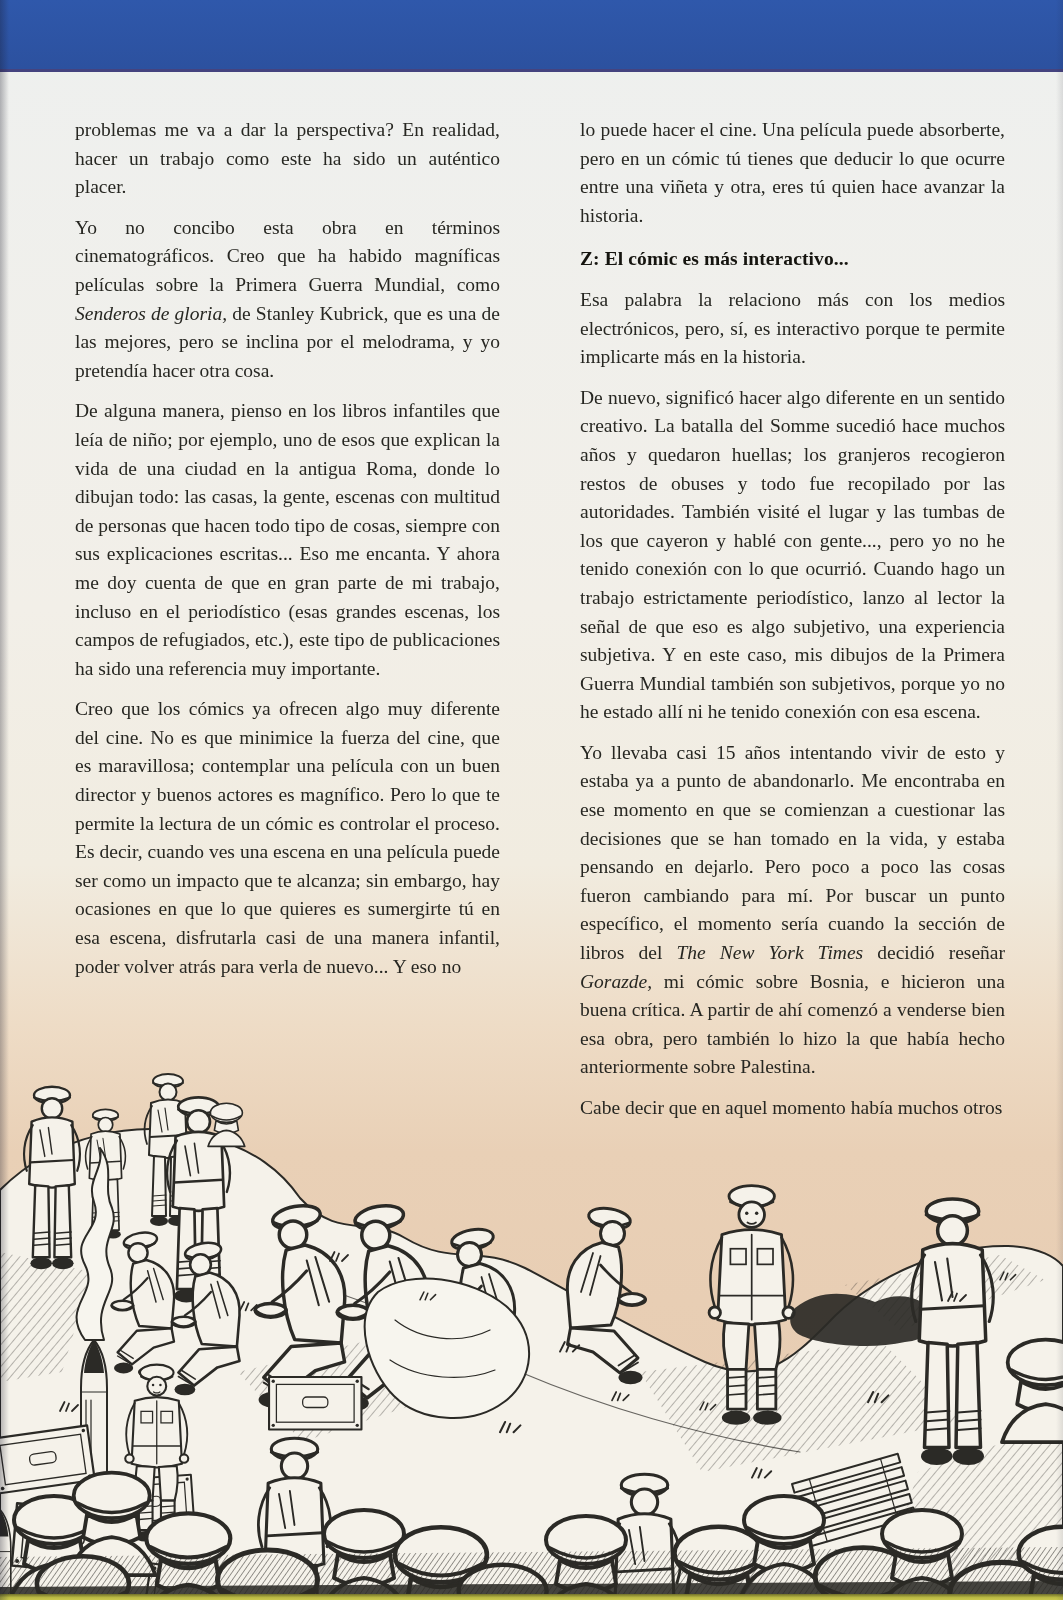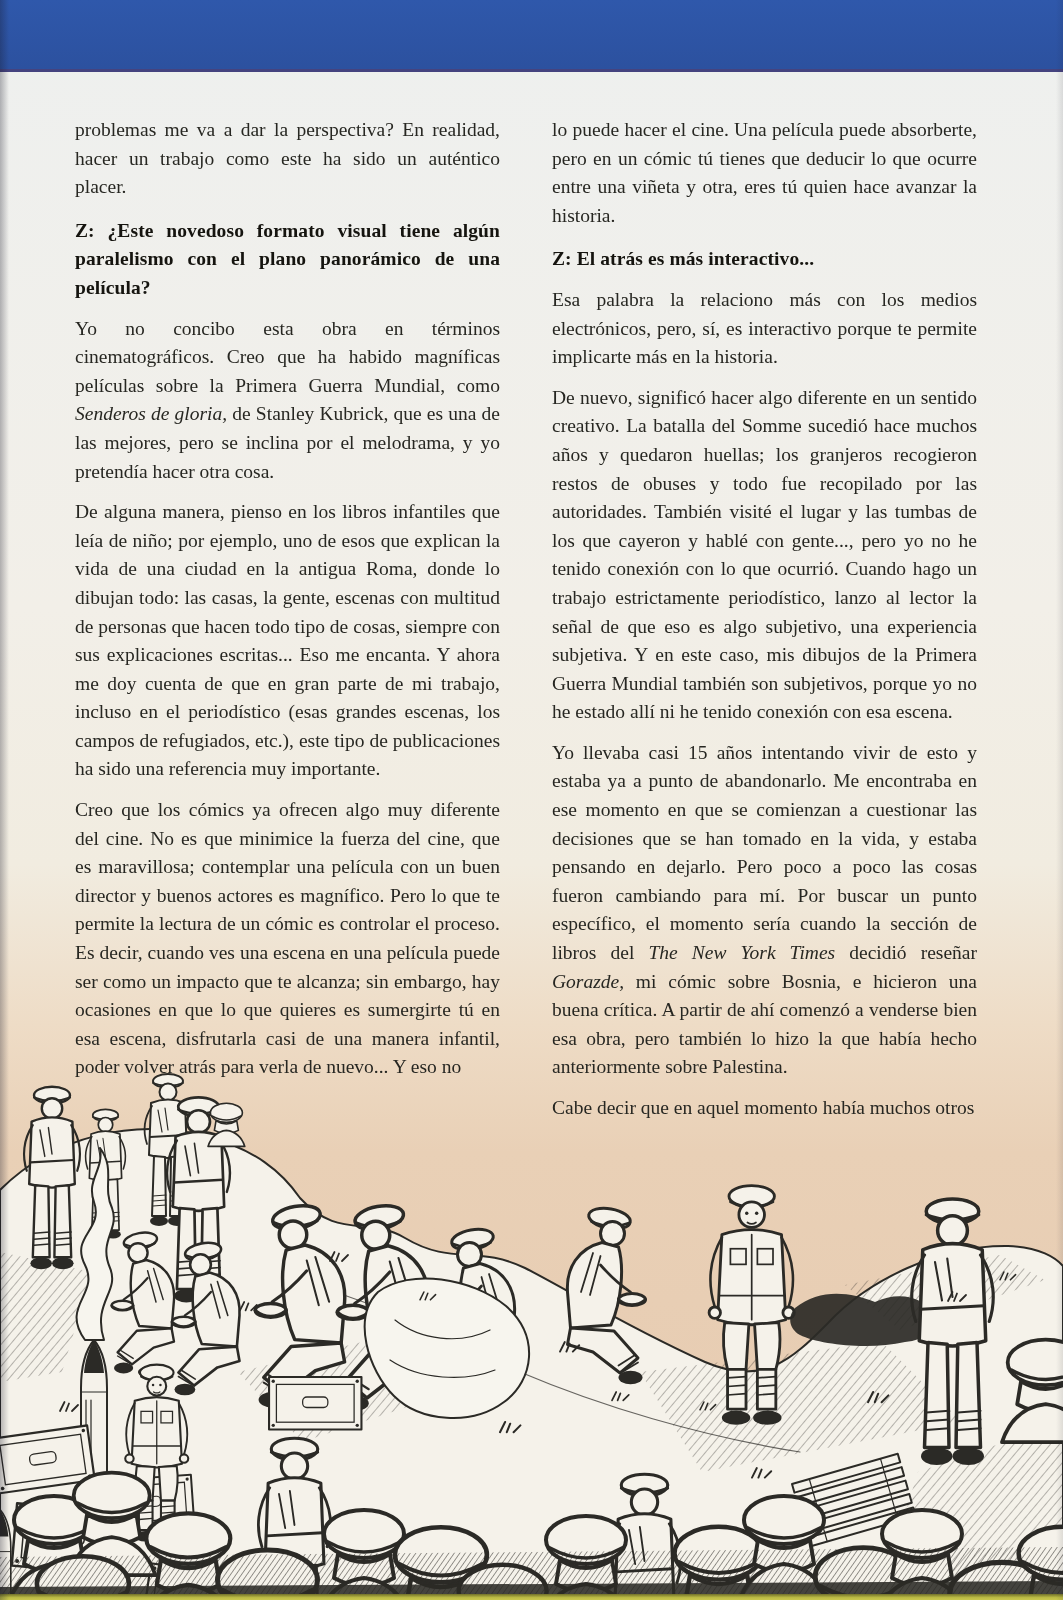--- a/index.html
+++ b/index.html
@@ -27,21 +27,21 @@
   .edge-right{
     position:absolute;top:0;right:0;width:7px;height:100%;z-index:6;
     background:linear-gradient(270deg,rgba(22,22,38,.10),rgba(22,22,38,0));
   }
   .col{
     position:absolute;top:104px;width:449px;
     font-size:19.5px;line-height:28.6px;color:#272722;
     text-align:justify;z-index:3;
   }
   #col-left{left:63px;}
-  #col-right{left:540px;}
+  #col-right{left:568px;}
   .col p{margin:12px;}
   .col p.gap{margin-top:15px;}
   .col p.q{font-weight:bold;color:#15140f;letter-spacing:.1px;}
   .col em{font-style:italic;}
   #illustration{position:absolute;left:0;top:1040px;width:1063px;height:560px;z-index:1;}
   #bottom-strip{
     position:absolute;left:0;right:0;bottom:0;height:6px;z-index:5;
     background:linear-gradient(180deg,#70702a 0%,#bcbb45 60%,#c8c74e 100%);
   }
   
@@ -54,28 +54,27 @@
   .ht2{fill:url(#ph2);stroke:none;}
 </style>
 </head>
 <body>
 
 <div id="page">
   <div id="topbar"></div>
 
   <div class="col" id="col-left">
       <p class="a"><span>problemas me va a dar la perspectiva? En realidad, hacer un trabajo como este ha sido un auténtico placer.</span></p>
-      <p class="q gap"><span>Z: ¿Este novedoso formato visual tiene algún paralelismo con el plano panorámico de una película?</span></p>
       <p class="a"><span>Yo no concibo esta obra en términos cinematográficos. Creo que ha habido magníficas películas sobre la Primera Guerra Mundial, como </span><em>Senderos de gloria,</em><span> de Stanley Kubrick, que es una de las mejores, pero se inclina por el melodrama, y yo pretendía hacer otra cosa.</span></p>
       <p class="a"><span>De alguna manera, pienso en los libros infantiles que leía de niño; por ejemplo, uno de esos que explican la vida de una ciudad en la antigua Roma, donde lo dibujan todo: las casas, la gente, escenas con multitud de personas que hacen todo tipo de cosas, siempre con sus explicaciones escritas... Eso me encanta. Y ahora me doy cuenta de que en gran parte de mi trabajo, incluso en el periodístico (esas grandes escenas, los campos de refugiados, etc.), este tipo de publicaciones ha sido una referencia muy importante.</span></p>
       <p class="a"><span>Creo que los cómics ya ofrecen algo muy diferente del cine. No es que minimice la fuerza del cine, que es maravillosa; contemplar una película con un buen director y buenos actores es magnífico. Pero lo que te permite la lectura de un cómic es controlar el proceso. Es decir, cuando ves una escena en una película puede ser como un impacto que te alcanza; sin embargo, hay ocasiones en que lo que quieres es sumergirte tú en esa escena, disfrutarla casi de una manera infantil, poder volver atrás para verla de nuevo... Y eso no</span></p>
     </div>
   <div class="col" id="col-right">
       <p class="a"><span>lo puede hacer el cine. Una película puede absorberte, pero en un cómic tú tienes que deducir lo que ocurre entre una viñeta y otra, eres tú quien hace avanzar la historia.</span></p>
-      <p class="q gap"><span>Z: El atrás es más interactivo...</span></p>
+      <p class="q gap"><span>Z: El cómic es más interactivo...</span></p>
       <p class="a"><span>Esa palabra la relaciono más con los medios electrónicos, pero, sí, es interactivo porque te permite implicarte más en la historia.</span></p>
       <p class="a"><span>De nuevo, significó hacer algo diferente en un sentido creativo. La batalla del Somme sucedió hace muchos años y quedaron huellas; los granjeros recogieron restos de obuses y todo fue recopilado por las autoridades. También visité el lugar y las tumbas de los que cayeron y hablé con gente..., pero yo no he tenido conexión con lo que ocurrió. Cuando hago un trabajo estrictamente periodístico, lanzo al lector la señal de que eso es algo subjetivo, una experiencia subjetiva. Y en este caso, mis dibujos de la Primera Guerra Mundial también son subjetivos, porque yo no he estado allí ni he tenido conexión con esa escena.</span></p>
       <p class="a"><span>Yo llevaba casi 15 años intentando vivir de esto y estaba ya a punto de abandonarlo. Me encontraba en ese momento en que se comienzan a cuestionar las decisiones que se han tomado en la vida, y estaba pensando en dejarlo. Pero poco a poco las cosas fueron cambiando para mí. Por buscar un punto específico, el momento sería cuando la sección de libros del </span><em>The New York Times</em><span> decidió reseñar </span><em>Gorazde,</em><span> mi cómic sobre Bosnia, e hicieron una buena crítica. A partir de ahí comenzó a venderse bien esa obra, pero también lo hizo la que había hecho anteriormente sobre Palestina.</span></p>
       <p class="a"><span>Cabe decir que en aquel momento había muchos otros</span></p>
     </div>
 
   <svg id="illustration" viewBox="0 0 1063 560" aria-hidden="true" aria-label="Pen-and-ink panorama of World War I British soldiers resting on a hillside: standing and seated figures eating from mess tins beside cooking smoke, wooden ammunition crates, artillery shells, duckboards and a dense crowd of capped soldiers below.">
     <defs>
       <pattern id="ph" width="7" height="7" patternUnits="userSpaceOnUse" patternTransform="rotate(40)">
         <line x1="0" y1="0" x2="0" y2="7" stroke="#2b2a26" stroke-width="1.1" opacity="0.6"></line>

